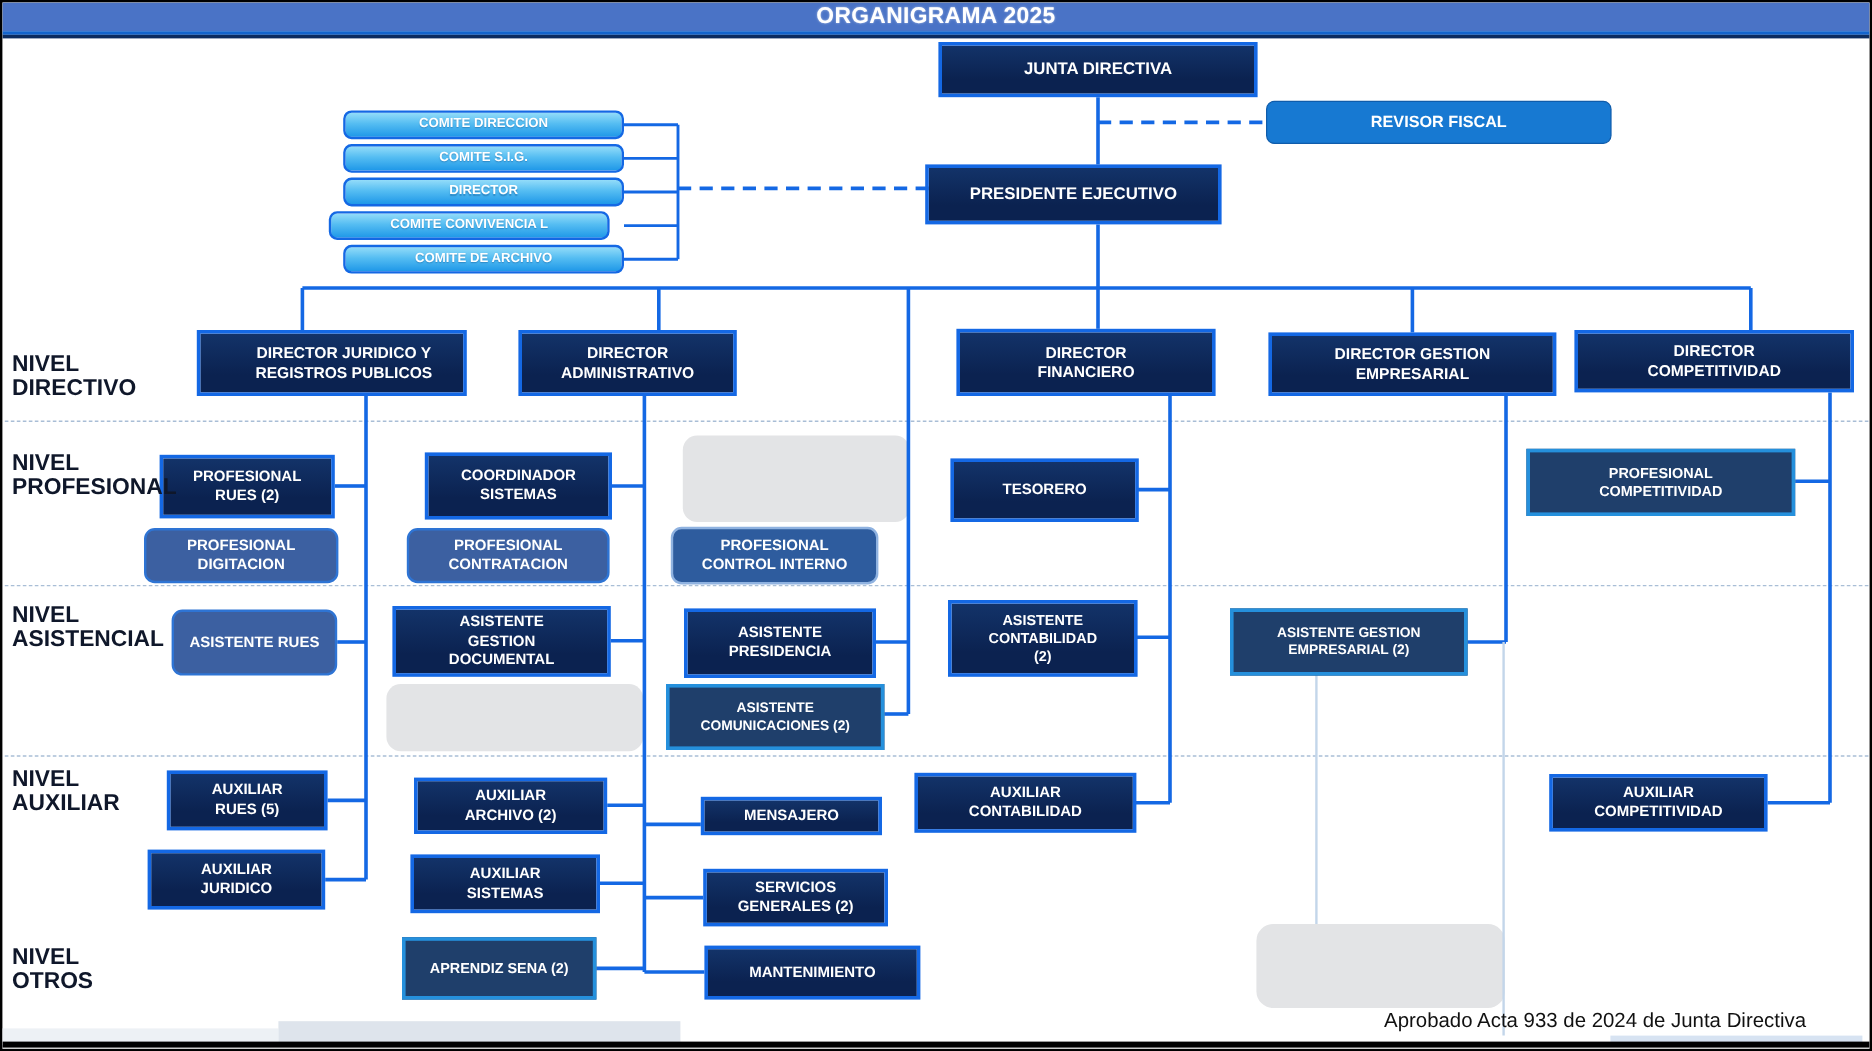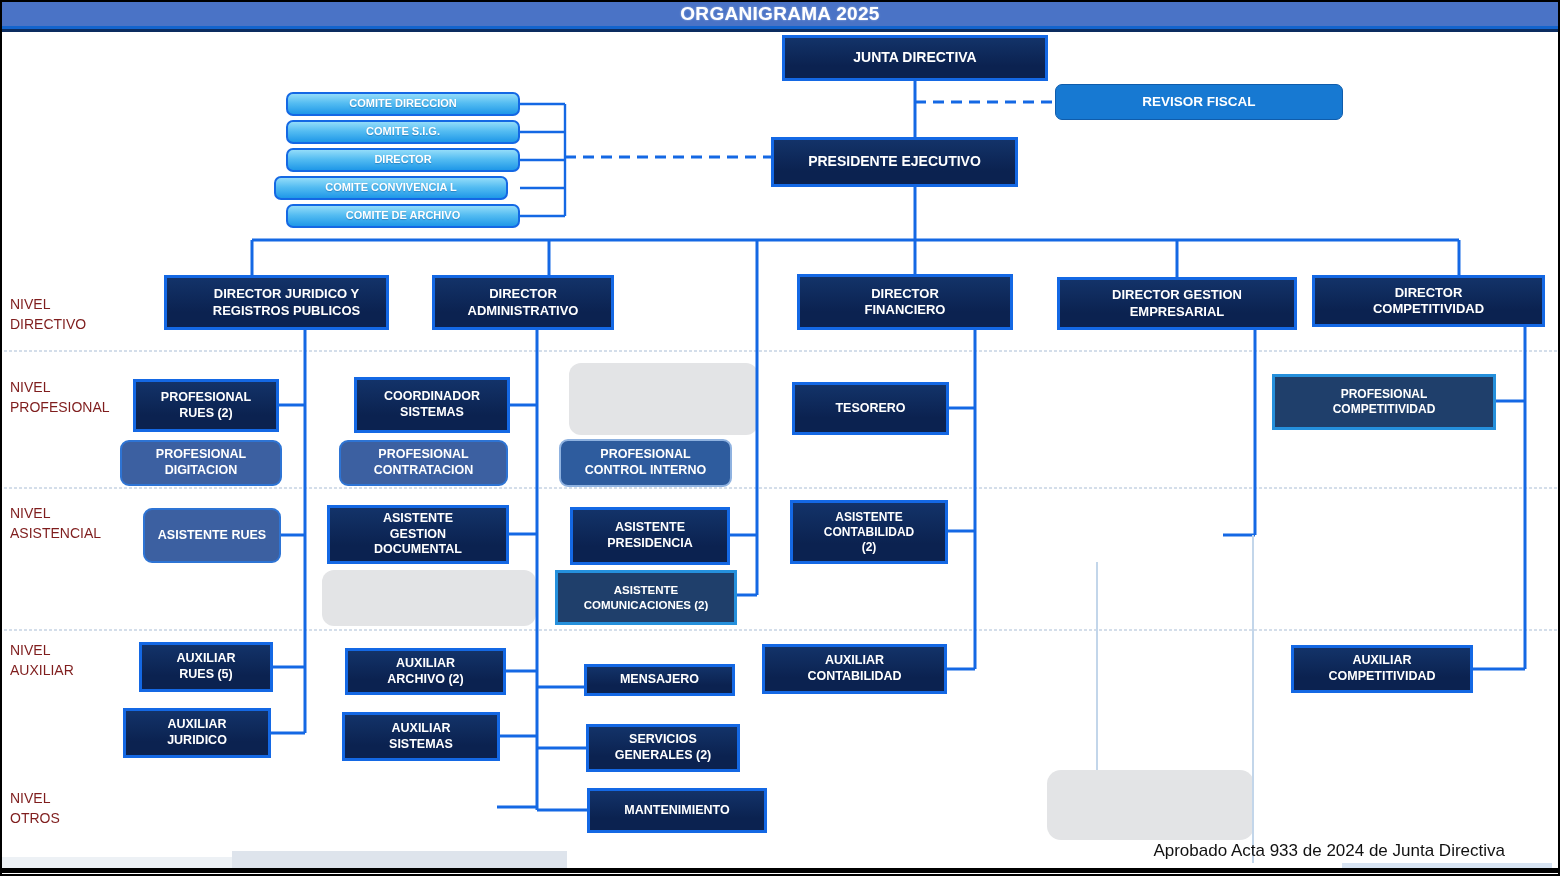--- a/index.html
+++ b/index.html
@@ -21,21 +21,21 @@
         text-align:center;color:#fff;font-weight:700;font-size:12.5px;line-height:1.25;
         white-space:pre-line;box-sizing:border-box;border-radius:0;}
   .s-navy{background:linear-gradient(180deg,#133369 0%,#0b2250 70%);border:3px solid #1468e4;}
   .s-slate{background:#3c60a1;border:2.5px solid #2e74d4;border-radius:9px;}
   .s-control{background:#2e5c9e;border:2.5px solid #8fb2e0;border-radius:9px;}
   .s-dkcyan{background:#1f3f6b;border:3px solid #2590dc;}
   .s-med{background:#1779d2;border:1px solid #0f5cab;border-radius:7px;}
   .s-grad{background:linear-gradient(180deg,#93dcf9 0%,#55bdf2 45%,#1f98e8 100%);
           border:2px solid #1468e4;border-radius:7px;text-shadow:0 1px 1px rgba(0,60,120,.35);}
   .ph{position:absolute;z-index:0;}
-  .lvl{position:absolute;z-index:2;color:#7f1d1d;font-weight:400;font-size:14px;
+  .lvl{position:absolute;z-index:2;color:#0f172a;font-weight:700;font-size:19px;
        line-height:20px;white-space:pre-line;text-align:left;}
   #footer-note{position:absolute;left:1100px;top:839px;width:403px;z-index:3;color:#111;
        font-size:17px;text-align:right;font-weight:400;}
   #bottom-black{position:absolute;left:0;top:866px;width:100%;height:5px;background:#000;z-index:4;}
 </style>
 </head>
 <body>
 
 <div id="frame">
   <div id="titlebar">ORGANIGRAMA 2025</div>
@@ -132,35 +132,38 @@
     <div class="node s-navy" style="left: 325px; top: 503px; width: 182px; height: 59px;">ASISTENTE
 GESTION
 DOCUMENTAL</div>
     <div class="node s-navy" style="left: 568px; top: 505px; width: 160px; height: 58px;">ASISTENTE
 PRESIDENCIA</div>
     <div class="node s-dkcyan" style="left: 553px; top: 568px; width: 182px; height: 55px; font-size: 11.5px;">ASISTENTE
 COMUNICACIONES (2)</div>
     <div class="node s-navy" style="left: 788px; top: 498px; width: 158px; height: 64px; font-size: 12px;">ASISTENTE
 CONTABILIDAD
 (2)</div>
+    <div class="node s-dkcyan" style="left: 1023px; top: 505px; width: 198px; height: 56px; font-size: 11.5px;">ASISTENTE GESTION
+EMPRESARIAL (2)</div>
     <div class="node s-navy" style="left: 137px; top: 640px; width: 134px; height: 50px;">AUXILIAR
 RUES (5)</div>
     <div class="node s-navy" style="left: 121px; top: 706px; width: 148px; height: 50px;">AUXILIAR
 JURIDICO</div>
     <div class="node s-navy" style="left: 343px; top: 646px; width: 161px; height: 47px;">AUXILIAR
 ARCHIVO (2)</div>
     <div class="node s-navy" style="left: 340px; top: 710px; width: 158px; height: 49px;">AUXILIAR
 SISTEMAS</div>
     <div class="node s-navy" style="left: 582px; top: 662px; width: 151px; height: 32px;">MENSAJERO</div>
     <div class="node s-navy" style="left: 584px; top: 722px; width: 154px; height: 48px;">SERVICIOS
 GENERALES (2)</div>
     <div class="node s-navy" style="left: 760px; top: 642px; width: 185px; height: 50px;">AUXILIAR
 CONTABILIDAD</div>
     <div class="node s-navy" style="left: 1289px; top: 643px; width: 182px; height: 48px;">AUXILIAR
 COMPETITIVIDAD</div>
+    <div class="node s-dkcyan" style="left: 333px; top: 779px; width: 162px; height: 52px; font-size: 12px;">APRENDIZ SENA (2)</div>
     <div class="node s-navy" style="left: 585px; top: 786px; width: 180px; height: 45px;">MANTENIMIENTO</div>
     <div class="lvl" style="left: 8px; top: 292px;">NIVEL
 DIRECTIVO</div>
     <div class="lvl" style="left: 8px; top: 375px;">NIVEL
 PROFESIONAL</div>
     <div class="lvl" style="left: 8px; top: 501px;">NIVEL
 ASISTENCIAL</div>
     <div class="lvl" style="left: 8px; top: 638px;">NIVEL
 AUXILIAR</div>
     <div class="lvl" style="left: 8px; top: 786px;">NIVEL

